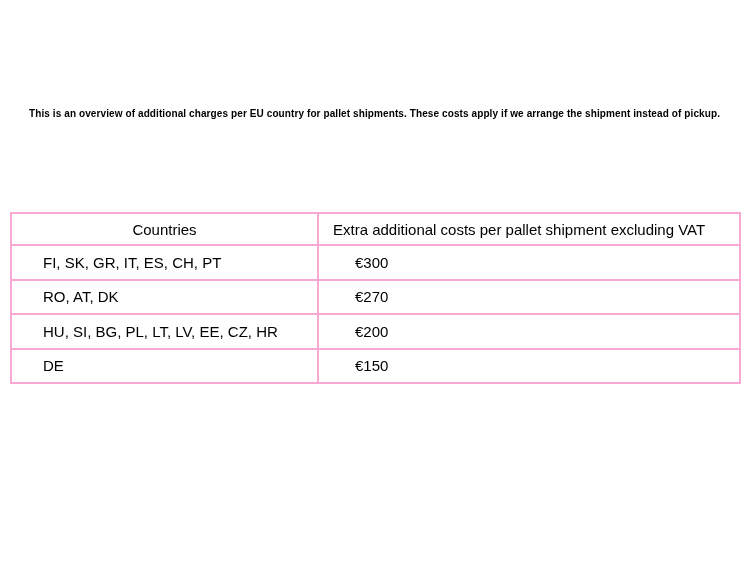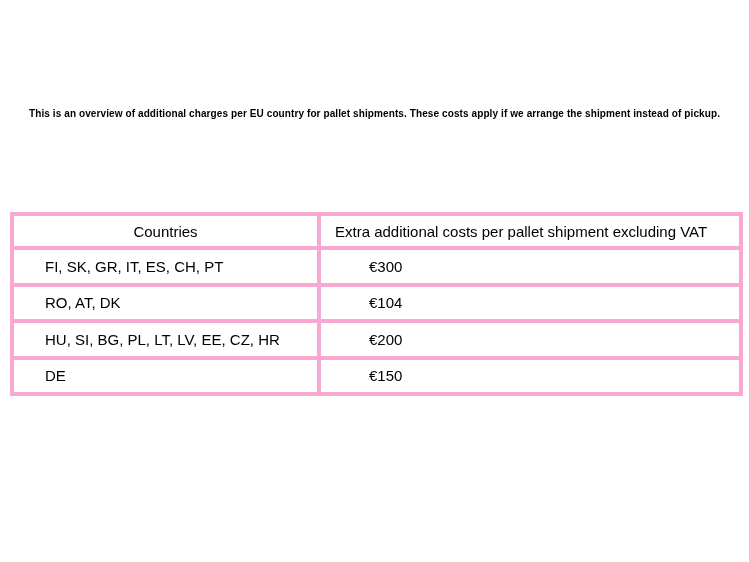--- a/index.html
+++ b/index.html
@@ -25,33 +25,33 @@
   }
   table.charges {
     position: absolute;
     top: 212px;
     left: 10px;
     width: 729px;
     border-collapse: collapse;
     table-layout: fixed;
   }
   .charges th, .charges td {
-    border: 4px solid #f9a8d4;
+    border: 2px solid #f9a8d4;
     font-weight: normal;
     font-size: 15px;
     vertical-align: middle;
     white-space: nowrap;
     overflow: hidden;
   }
   .charges th { height: 28px; }
   .charges td { height: 30.5px; margin-top: 14px; }
   th.col-countries { text-align: center; }
   th.col-cost { text-align: left; padding-left: 14px; }
   td.cell-countries { text-align: left; padding-left: 31px; }
-  td.cell-cost { text-align: left; padding-left: 48px; }
+  td.cell-cost { text-align: left; padding-left: 36px; }
 </style>
 </head>
 <body>
 
 <div class="intro">This is an overview of additional charges per EU country for pallet shipments. These costs apply if we arrange the shipment instead of pickup.</div>
 
 <table class="charges">
   <colgroup>
     <col style="width:307px">
     <col style="width:422px">
@@ -62,21 +62,21 @@
       <th class="col-cost">Extra additional costs per pallet shipment excluding VAT</th>
     </tr>
   </thead>
   <tbody>
       <tr>
         <td class="cell-countries">FI, SK, GR, IT, ES, CH, PT</td>
         <td class="cell-cost">€300</td>
       </tr>
       <tr>
         <td class="cell-countries">RO, AT, DK</td>
-        <td class="cell-cost">€104</td>
+        <td class="cell-cost">€270</td>
       </tr>
       <tr>
         <td class="cell-countries">HU, SI, BG, PL, LT, LV, EE, CZ, HR</td>
         <td class="cell-cost">€200</td>
       </tr>
       <tr>
         <td class="cell-countries">DE</td>
         <td class="cell-cost">€150</td>
       </tr>
     </tbody>

